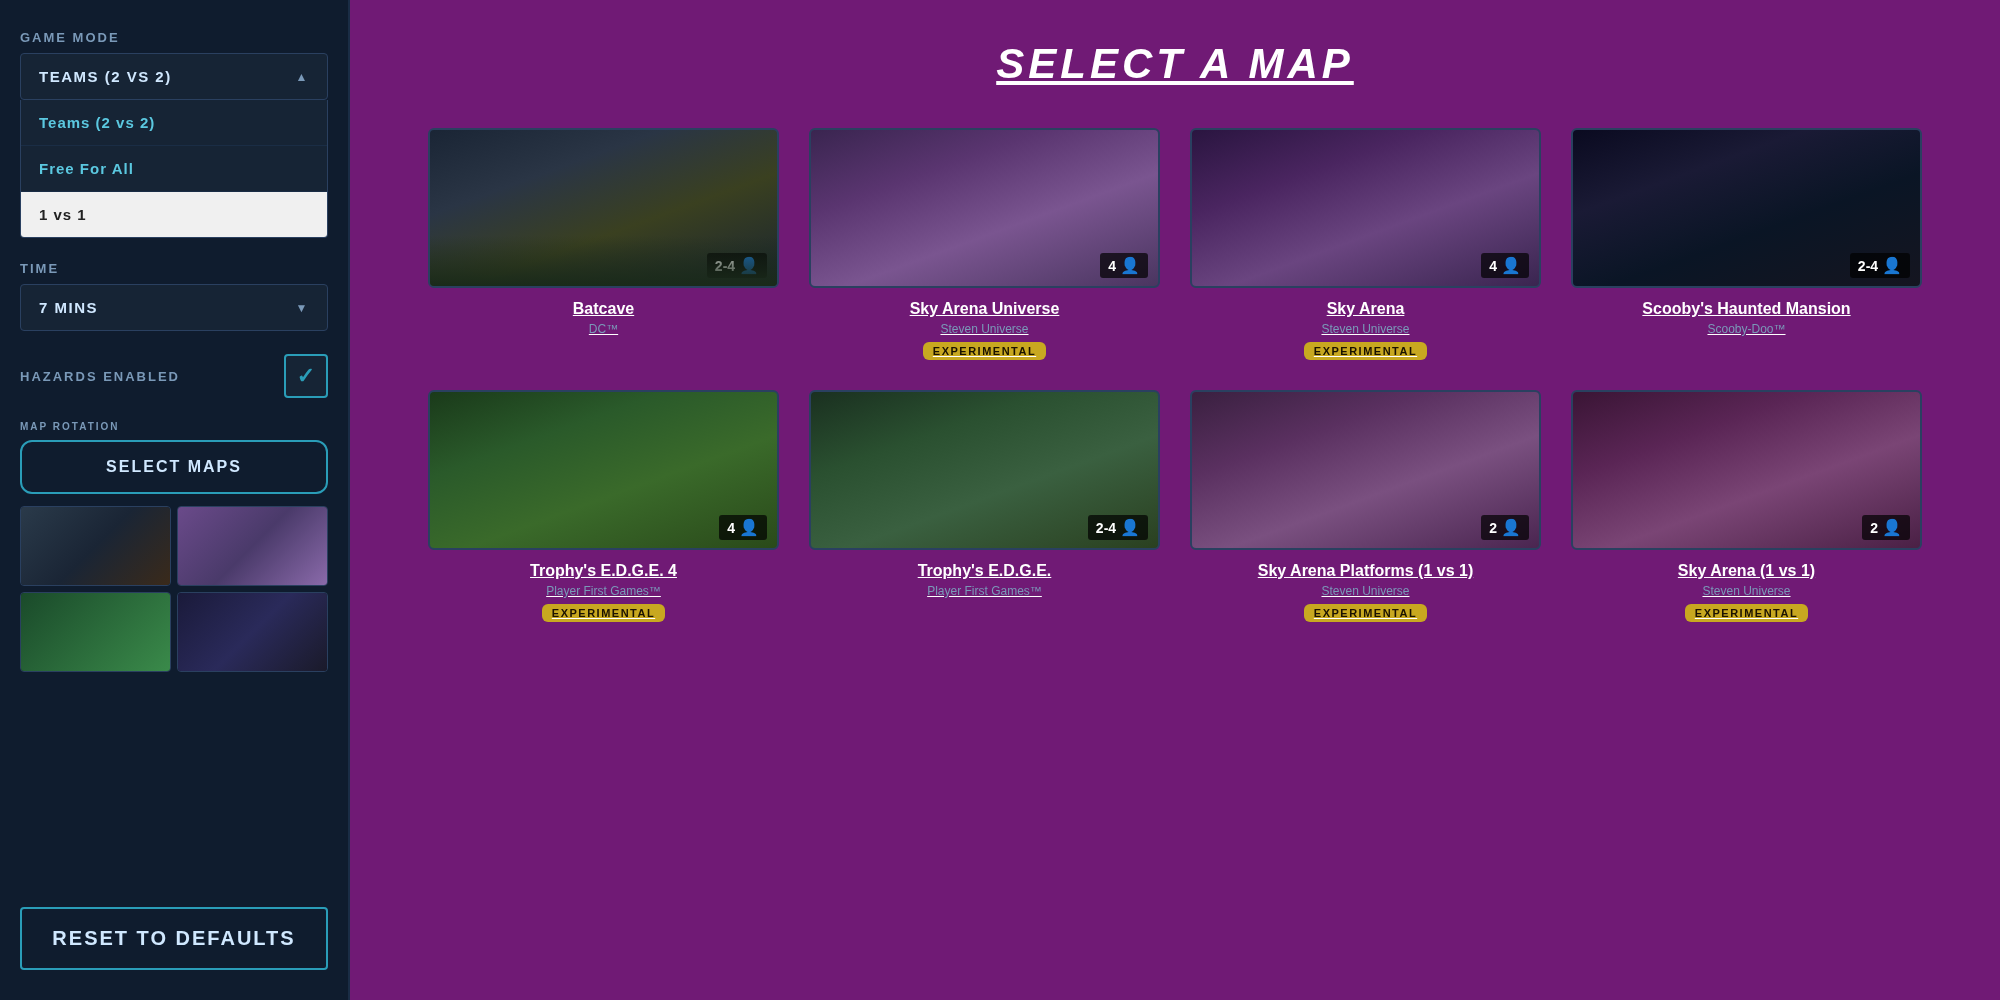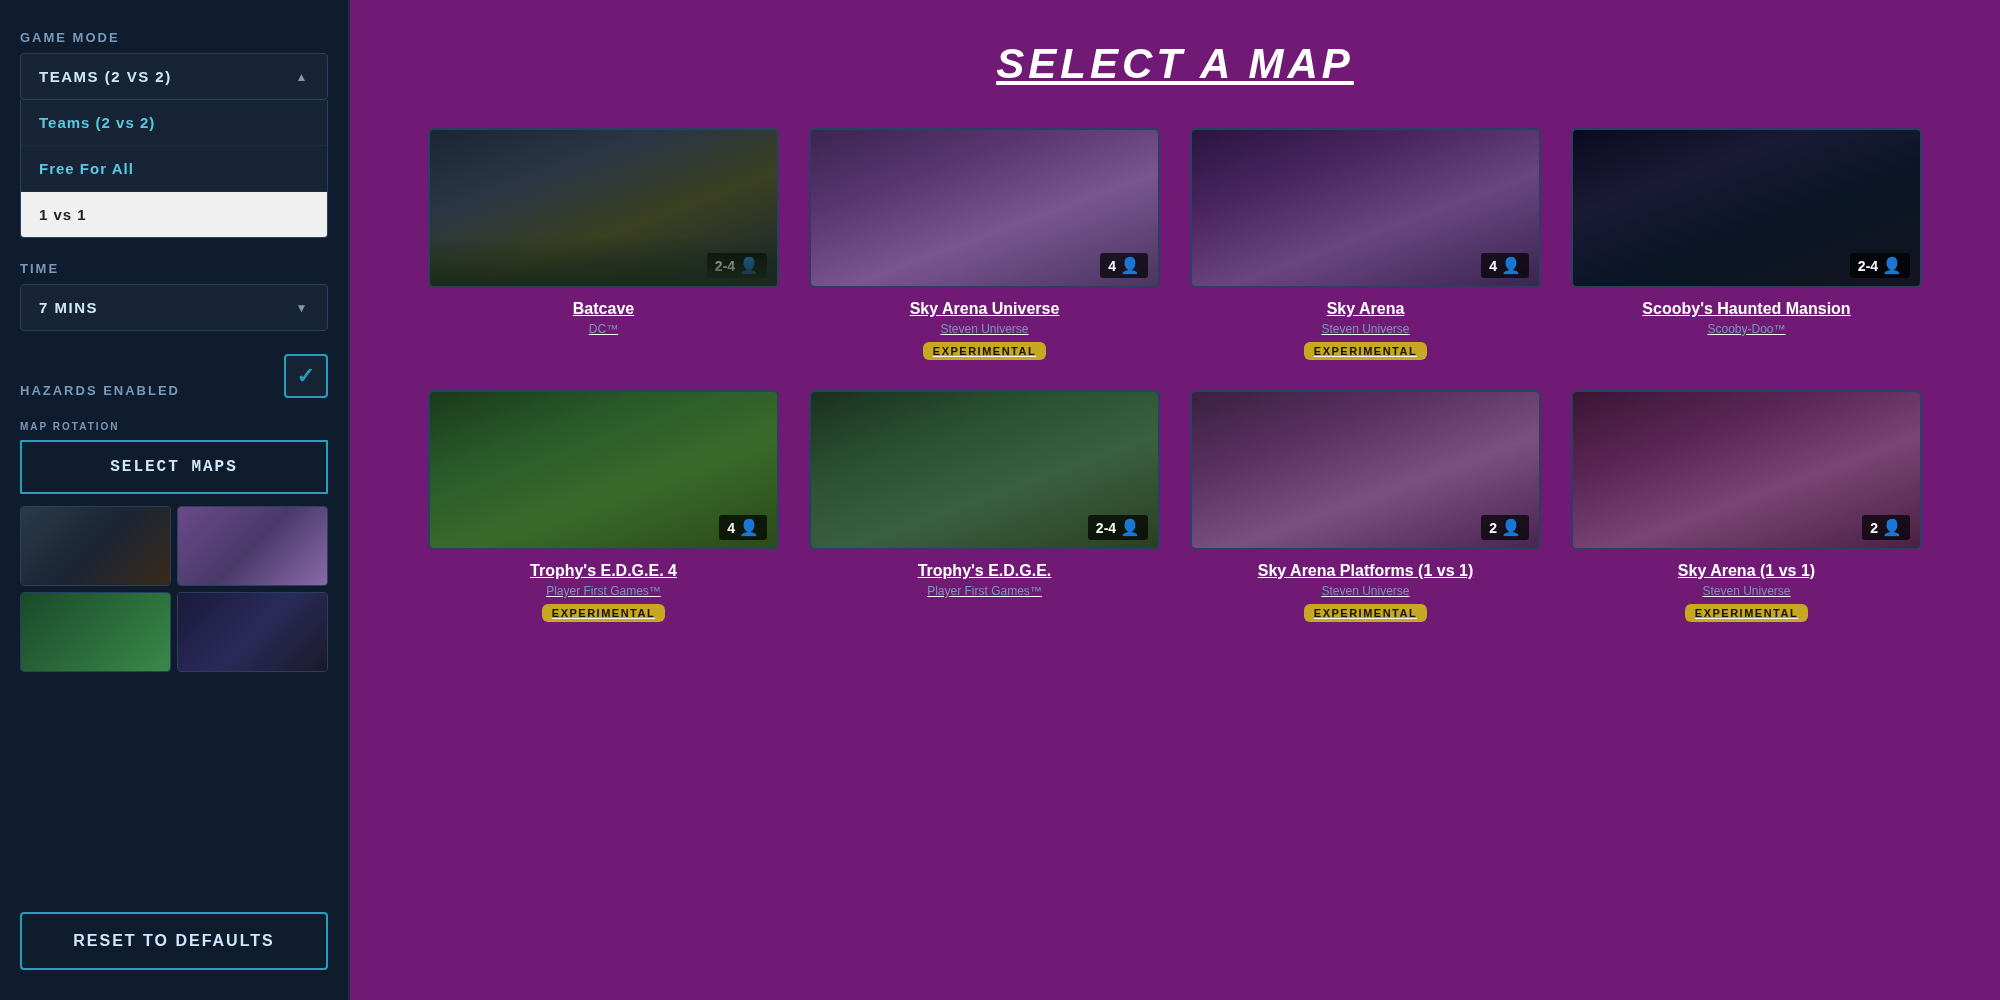--- a/index.html
+++ b/index.html
@@ -79,21 +79,21 @@
 
     .dropdown-item:last-child {
       border-bottom: none;
       background: #f0f0f0;
       color: #222;
       font-weight: 700;
     }
 
     .checkbox-row {
       display: flex;
-      align-items: flex-end;
+      align-items: center;
       justify-content: space-between;
     }
 
     .checkbox-label {
       font-size: 13px;
       font-weight: 700;
       letter-spacing: 2px;
       color: #7a99b8;
       text-transform: uppercase;
     }
@@ -121,31 +121,30 @@
       font-weight: 700;
       letter-spacing: 2px;
       color: #7a99b8;
       text-transform: uppercase;
       margin-bottom: 8px;
     }
 
     .select-maps-btn {
       background: transparent;
       border: 2px solid #2a9db8;
-      border-radius: 1px;
+      border-radius: 12px;
       padding: 16px;
       font-size: 16px;
       font-weight: 900;
       letter-spacing: 2px;
       color: #d0e8ff;
       text-align: center;
       cursor: pointer;
       text-transform: uppercase;
       margin-bottom: 12px;
-      font-family: Liberation Mono, monospace;
     }
 
     .map-thumbs-grid {
       display: grid;
       grid-template-columns: 1fr 1fr;
       gap: 6px;
       margin-bottom: 8px;
     }
 
     .map-thumb {
@@ -167,21 +166,21 @@
     .thumb-trophy-edge { background: linear-gradient(135deg, #1a4a2a 0%, #2a6a3a 50%, #3a8a4a 100%); }
     .thumb-dark { background: linear-gradient(135deg, #1a1a3a 0%, #2a2a5a 50%, #1a1a2a 100%); }
 
     .spacer { flex: 1; }
 
     .reset-btn {
       background: transparent;
       border: 2px solid #2a9db8;
       border-radius: 4px;
       padding: 18px;
-      font-size: 16px;
+      font-size: 20px;
       font-weight: 900;
       letter-spacing: 2px;
       color: #d0e8ff;
       text-align: center;
       cursor: pointer;
       text-transform: uppercase;
     }
 
     
     .main-content {

